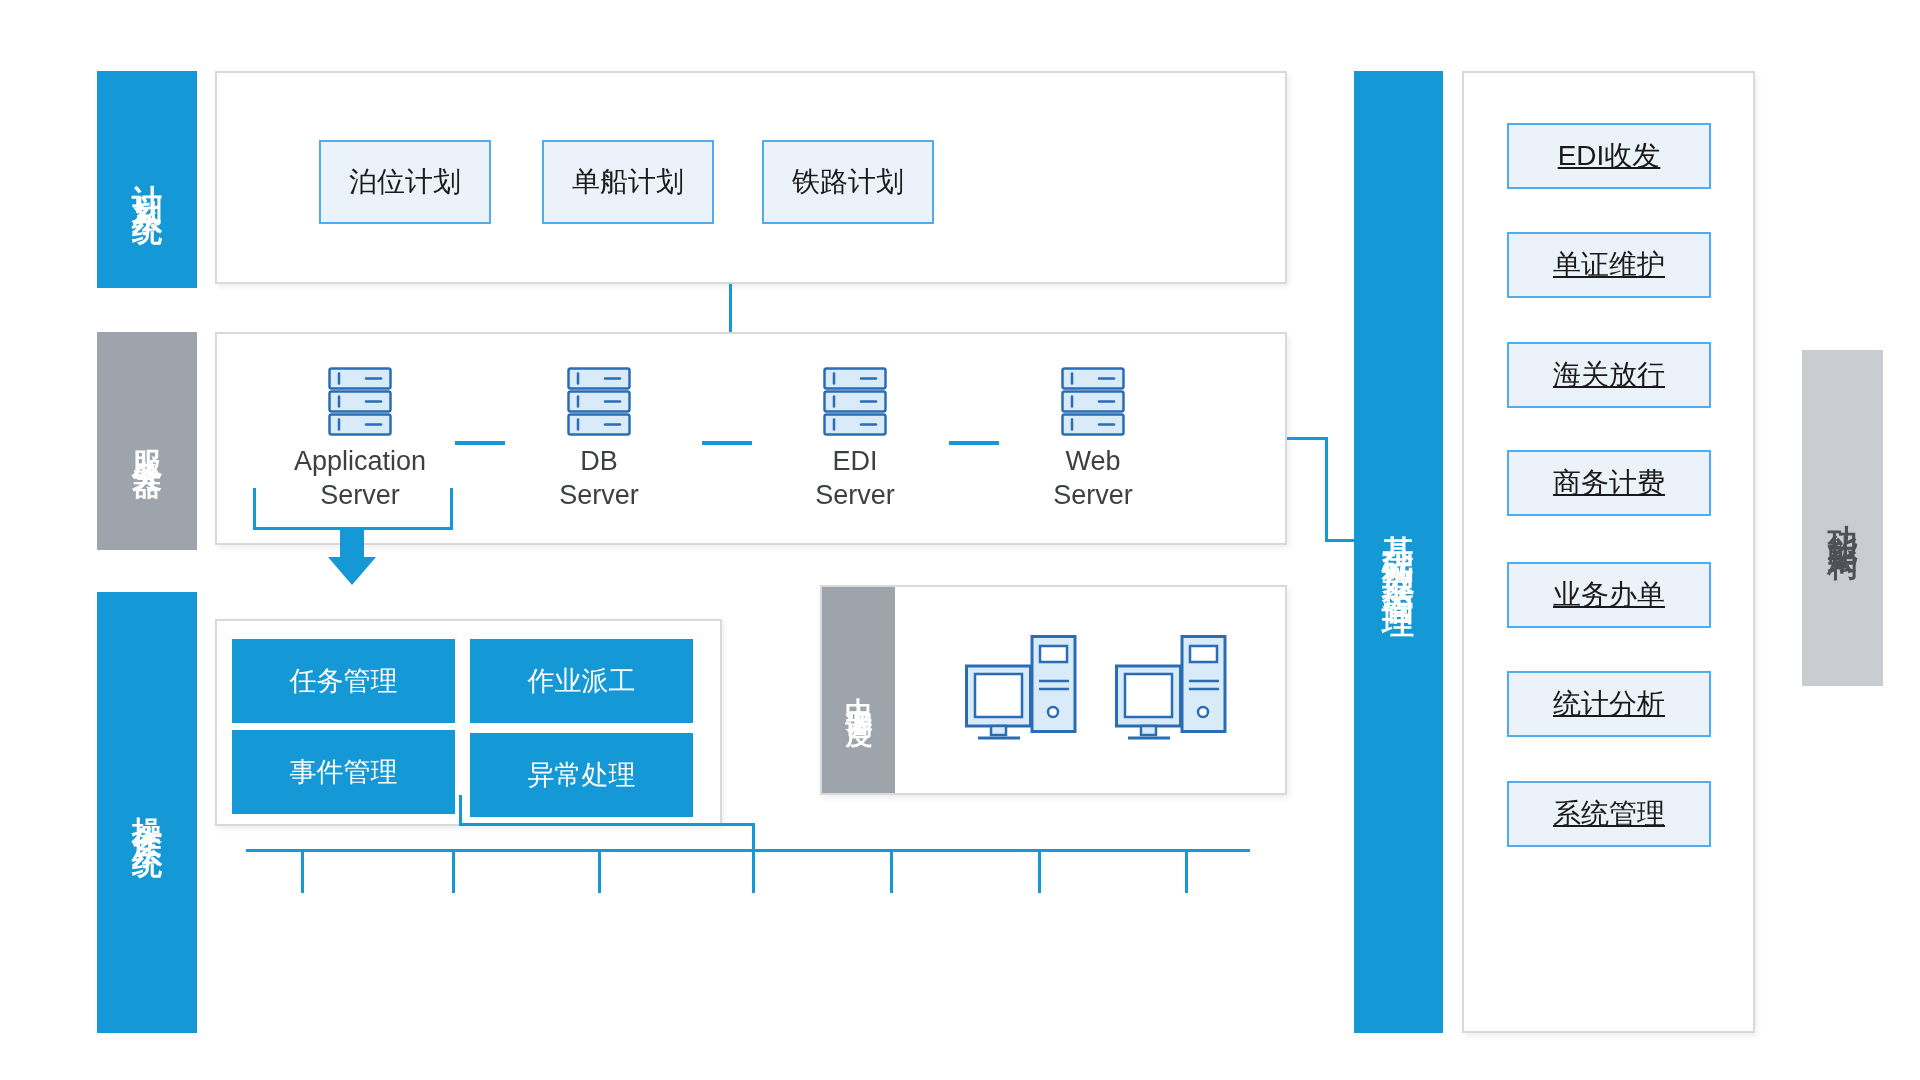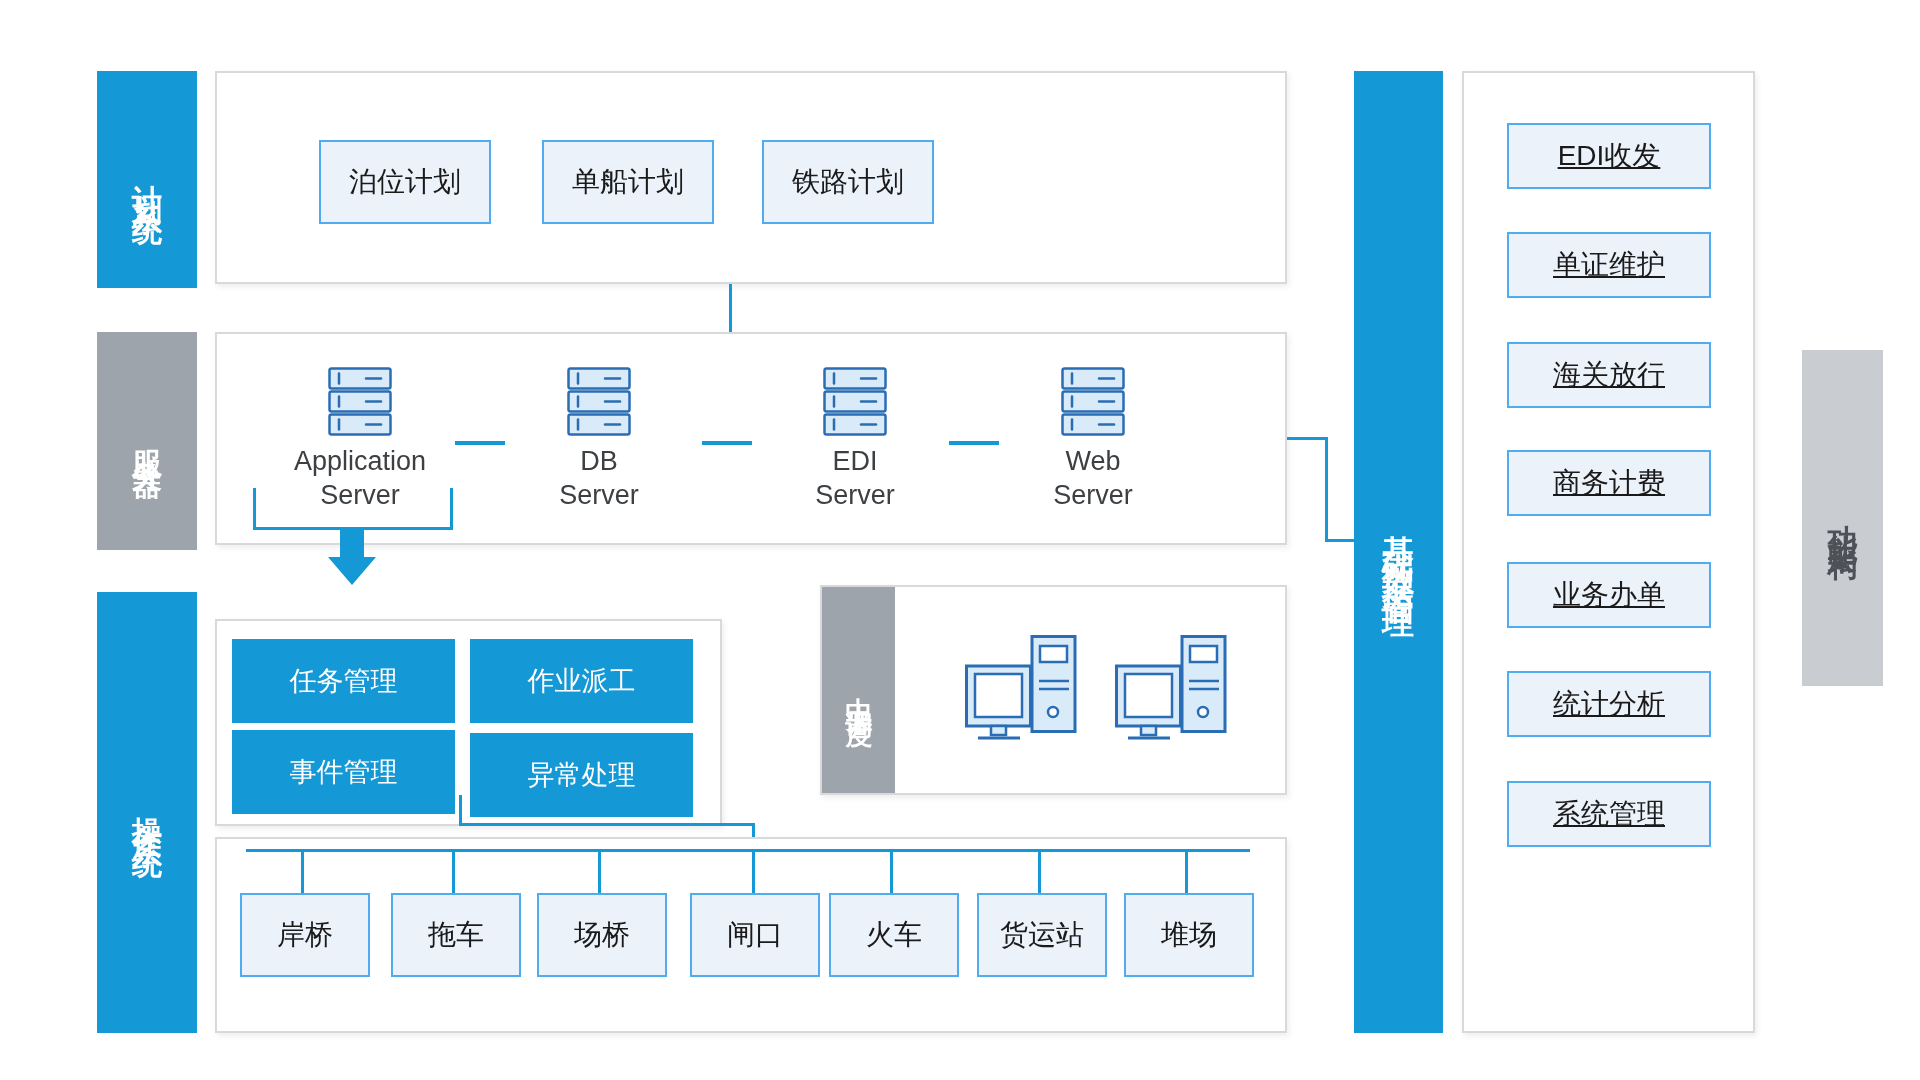--- a/index.html
+++ b/index.html
@@ -234,29 +234,20 @@
       <rect x="10" y="39" width="47" height="43" fill="#fff" stroke="#2A6DB5" stroke-width="2.5"></rect>
       <rect x="26" y="91" width="15" height="9" fill="#D9EAF8" stroke="#2A6DB5" stroke-width="2.5"></rect>
       <line x1="13" y1="103" x2="55" y2="103" stroke="#2A6DB5" stroke-width="3"></line>
     </svg>
   </div>
 
   <div class="line" style="left:459px; top:795px; width:3px; height:31px;"></div>
   <div class="line" style="left:459px; top:823px; width:296px; height:3px;"></div>
   <div class="line" style="left:752px; top:823px; width:3px; height:70px;"></div>
 
-  <div class="panel" id="bottom-panel">
-    <div class="litebox" style="left:23px;">岸桥</div>
-    <div class="litebox" style="left:174px;">拖车</div>
-    <div class="litebox" style="left:320px;">场桥</div>
-    <div class="litebox" style="left:473px;">闸口</div>
-    <div class="litebox" style="left:612px;">火车</div>
-    <div class="litebox" style="left:760px;">货运站</div>
-    <div class="litebox" style="left:907px;">堆场</div>
-  </div>
 
   <div class="line" style="left:246px; top:849px; width:1004px; height:3px;"></div>
   <div class="line" style="left:301px; top:851px; width:3px; height:42px;"></div>
   <div class="line" style="left:452px; top:851px; width:3px; height:42px;"></div>
   <div class="line" style="left:598px; top:851px; width:3px; height:42px;"></div>
   <div class="line" style="left:752px; top:851px; width:3px; height:42px;"></div>
   <div class="line" style="left:890px; top:851px; width:3px; height:42px;"></div>
   <div class="line" style="left:1038px; top:851px; width:3px; height:42px;"></div>
   <div class="line" style="left:1185px; top:851px; width:3px; height:42px;"></div>
 

